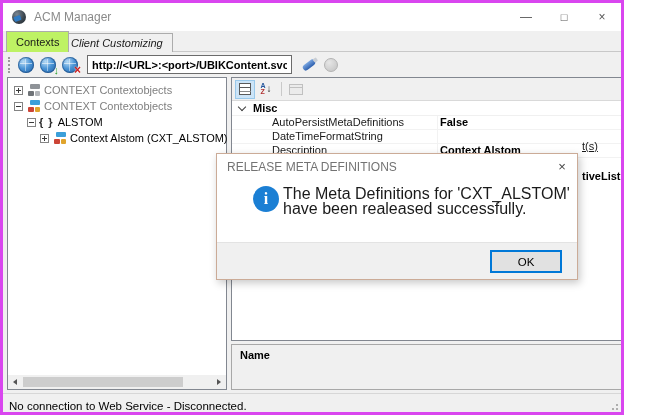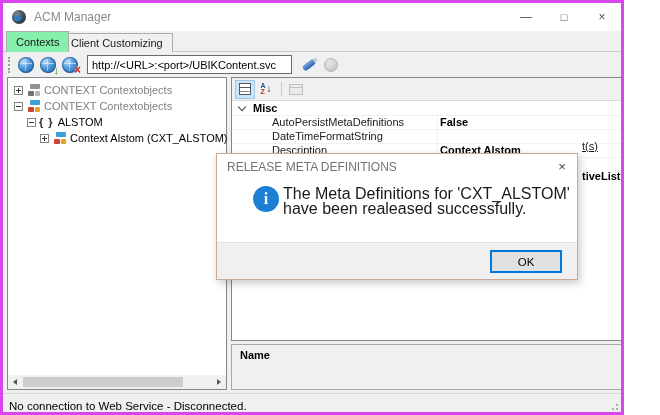--- a/index.html
+++ b/index.html
@@ -15,38 +15,38 @@
   .app-icon::after { content:""; position:absolute; left:2px; top:6px; width:7px; height:5px; background:#2f7bc4; border-radius:1px; transform:rotate(-20deg); }
   .win-title { position:absolute; left:31px; top:7px; font-size:12px; color:#8a8a8a; }
   .win-controls { position:absolute; right:0; top:0; height:28px; display:flex; }
   .win-btn { width:38px; height:28px; display:flex; align-items:center; justify-content:center; color:#555; font-size:12px; }
   .win-btn.max { font-size:11px; }
 
   
   .tabstrip { position:absolute; left:0; top:28px; width:100%; height:21px; }
   .tabstrip::after { content:""; position:absolute; left:0; bottom:0; width:100%; height:1px; background:#c8c8c8; }
   .tab { position:absolute; top:2px; height:19px; padding:0 9px; line-height:18px; background:#f0f0f0; border:1px solid #acacac; border-bottom:none; z-index:1; color:#1a1a1a; }
-  .tab.active { top:0; height:21px; line-height:20px; background:#86efac; z-index:2; }
+  .tab.active { top:0; height:21px; line-height:20px; background:#bef264; z-index:2; }
   .tab.t0 { left:3px; }
-  .tab.t1 { left:58px; }
+  .tab.t1 { left:58px;font-style:italic; }
 
   
   .toolbar { position:absolute; left:0; top:49px; width:100%; height:25px; display:flex; align-items:center; }
   .grip { width:2px; height:16px; margin:0 5px 0 5px; border-left:2px dotted #9a9a9a; }
   .tb-btn { width:22px; height:20px; display:flex; align-items:center; justify-content:center; position:relative; }
   .globe { width:16px; height:16px; border-radius:50%; position:relative;
            background:radial-gradient(circle at 35% 30%, #b9dcf5 0%, #4a94d6 45%, #1c5a9e 100%);
            box-shadow: inset 0 0 0 1px rgba(20,60,110,.5); }
   .globe::before { content:""; position:absolute; left:2px; top:6px; width:12px; height:1px; background:rgba(255,255,255,.55); }
   .globe::after  { content:""; position:absolute; left:7px; top:2px; width:1px; height:12px; background:rgba(255,255,255,.45); }
   .badge { position:absolute; right:0px; bottom:-1px; font-weight:bold; font-size:11px; line-height:11px; text-shadow:0 0 2px #fff; }
   .badge.green { color:#2e9e2e; }
   .badge.red { color:#cc2020; font-size:12px; }
   .url-box { margin-left:6px; width:205px; height:19px; border:1px solid #6b6b6b; background:#fff; font-family:"Liberation Sans",sans-serif;
-             font-size:11px; font-weight:normal; padding:0 4px; color:#000; }
+             font-size:11px; font-weight:bold; padding:0 4px; color:#000; }
   .plug-btn { margin-left:6px; }
   .plug { width:14px; height:6px; background:linear-gradient(#7aa6e0,#2d5fae); border-radius:3px; transform:rotate(-38deg); position:relative; }
   .plug::after { content:""; position:absolute; right:-3px; top:1px; width:4px; height:4px; background:#c9ced4; border-radius:1px; }
   .disabled-circle { width:14px; height:14px; border-radius:50%; background:radial-gradient(circle at 35% 30%, #e6e6e6, #c2c2c2); border:1px solid #b3b3b3; }
 
   
   .tree-panel { position:absolute; left:4px; top:74px; width:220px; height:313px; background:#fff; border:1px solid #828790; }
   .tree-row { position:relative; height:16px; display:flex; align-items:center; white-space:nowrap; }
   .tree-row .lbl { margin-left:4px; }
   .gray-item { color:#7f7f7f; }

